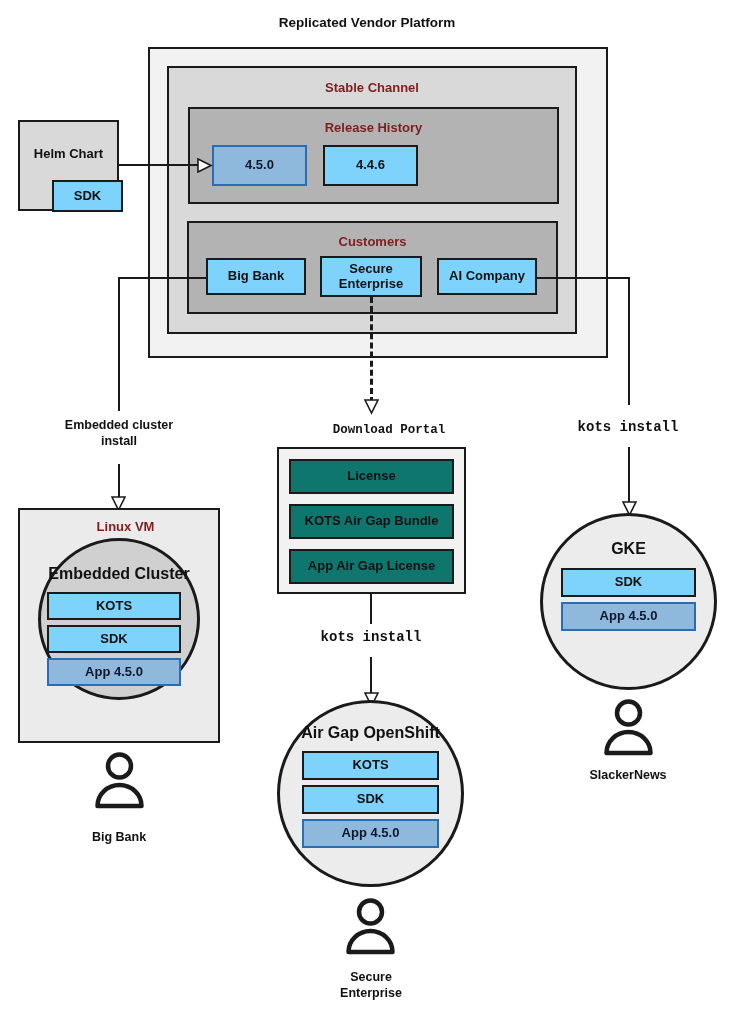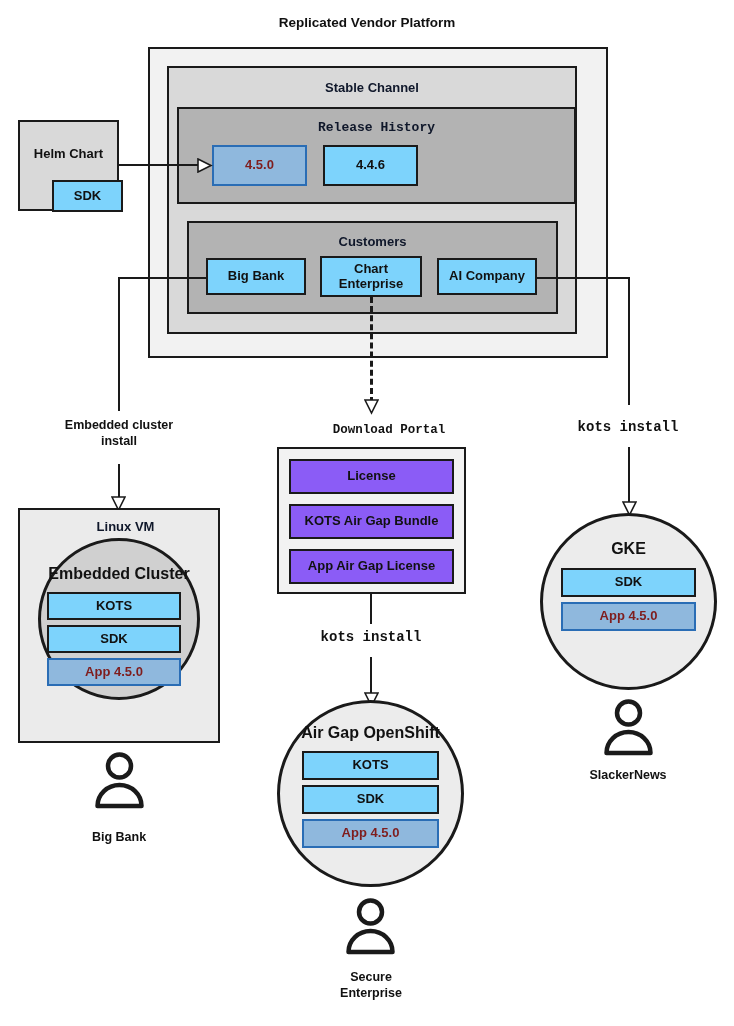--- a/index.html
+++ b/index.html
@@ -12,33 +12,33 @@
   .abs{position:absolute;box-sizing:border-box;}
   .lbl{position:absolute;text-align:center;font-weight:bold;line-height:1.15;}
 
   
   .panel{border:2px solid #1a1a1a;box-sizing:border-box;}
   .panel-outer{background:#f2f2f2;}
   .panel-mid{background:#d9d9d9;}
   .panel-inner{background:#b3b3b3;}
   .panel-title{
     position:absolute;left:0;right:0;text-align:center;
-    font-weight:bold;font-size:13px;color:#0f172a;
+    font-weight:bold;font-size:13px;color:#7f1d1d;
   }
 
   
   .box{
     border:2px solid #1a1a1a;background:#7dd3fc;box-sizing:border-box;
     display:flex;align-items:center;justify-content:center;
     text-align:center;font-weight:bold;font-size:13px;line-height:1.15;
     color:#111111;
   }
   .box-gray{background:#d9d9d9;}
-  .box-lgray{background:#8b5cf6;}
-  .box-blue{background:#8fb8dd;border-color:#2a6db5;color:#7f1d1d;}
+  .box-lgray{background:#0f766e;}
+  .box-blue{background:#8fb8dd;border-color:#2a6db5;color:#0f172a;}
 
   
   .circle{
     border:3px solid #1a1a1a;border-radius:50%;box-sizing:border-box;
   }
   .circle-mid{background:#d0d0d0;}
   .circle-light{background:#ececec;}
 
   
   .ln{position:absolute;background:#1a1a1a;}
@@ -61,35 +61,35 @@
 <body>
 
 <div class="lbl title-main" style="left:0;top:15px;width:734px;">Replicated Vendor Platform</div>
 
 <div class="abs panel panel-outer" style="left:148px;top:47px;width:460px;height:311px;"></div>
 
 <div class="abs panel panel-mid" style="left:167px;top:66px;width:410px;height:268px;">
   <div class="panel-title" style="top:12px;">Stable Channel</div>
 </div>
 
-<div class="abs panel panel-inner" style="left:177px;top:107px;width:399px;height:97px;font-family:Liberation Mono, monospace;">
+<div class="abs panel panel-inner" style="left:188px;top:107px;width:371px;height:97px;">
   <div class="panel-title" style="top:11px;">Release History</div>
 </div>
 
 <div class="abs box box-blue" style="left:212px;top:145px;width:95px;height:41px;">4.5.0</div>
 
 <div class="abs box" style="left:323px;top:145px;width:95px;height:41px;">4.4.6</div>
 
 <div class="abs panel panel-inner" style="left:187px;top:221px;width:371px;height:93px;">
   <div class="panel-title" style="top:11px;">Customers</div>
 </div>
 
 <div class="abs box" style="left:206px;top:258px;width:100px;height:37px;">Big Bank</div>
 
-<div class="abs box" style="left:320px;top:256px;width:102px;height:41px;">Chart Enterprise</div>
+<div class="abs box" style="left:320px;top:256px;width:102px;height:41px;">Secure Enterprise</div>
 
 <div class="abs box" style="left:437px;top:258px;width:100px;height:37px;">AI Company</div>
 
 <div class="abs box box-gray" style="left:18px;top:120px;width:101px;height:91px;align-items:center;">
   <span style="position:relative;top:-11px;">Helm Chart</span>
 </div>
 <div class="abs box" style="left:52px;top:180px;width:71px;height:32px;">SDK</div>
 
 <div class="ln lnh" style="left:119px;top:164px;width:82px;"></div>
 <svg class="arrow" style="left:197px;top:158px;" width="16" height="15" viewBox="0 0 16 15">

